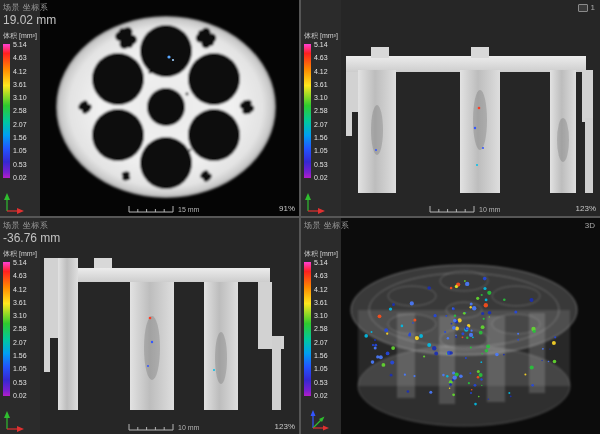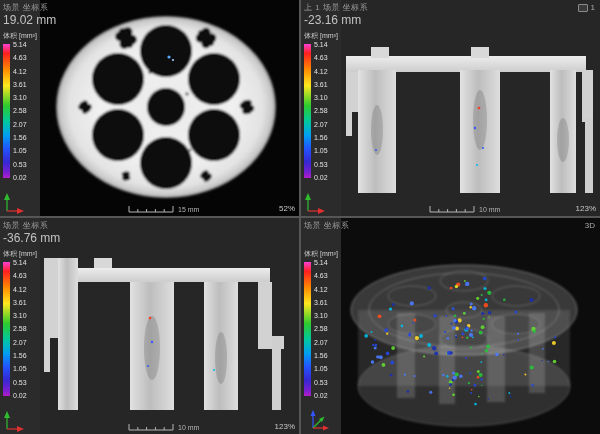--- a/index.html
+++ b/index.html
@@ -116,21 +116,21 @@
         <polygon points="5,3 2,10 8,10" fill="#2fbd2f"></polygon>
       <path d="M5,21 H16" stroke="#e03030" stroke-width="1.2"></path>
         <polygon points="22,21 15,18 15,24" fill="#e03030"></polygon>
     </svg>
     <div class="ruler">
       <svg width="46" height="10" viewBox="0 0 46 10">
         <path d="M1,9 H45 M1,9 V3 M45,9 V3 M9.8,9 V6 M18.6,9 V6 M27.4,9 V6 M36.2,9 V6" stroke="#b5b5b5" stroke-width="1" fill="none"></path>
       </svg>
       <span>15 mm</span>
     </div>
-    <div class="pct">52%</div>
+    <div class="pct">91%</div>
   </div>
 
   <div class="quad q-tr">
     <svg class="scene" viewBox="0 0 299 216">
       <defs>
         <linearGradient id="colGB" x1="0" y1="0" x2="1" y2="0">
           <stop offset="0%" stop-color="#e2e2e2"></stop>
             <stop offset="45%" stop-color="#bdbdbd"></stop>
           <stop offset="100%" stop-color="#dedede"></stop>
         </linearGradient>
@@ -159,24 +159,20 @@
         </g>
       </g>
       <g>
         <circle cx="178" cy="108" r="1.3" fill="#ff3b22"></circle>
           <circle cx="174" cy="128" r="1.2" fill="#3355ff"></circle>
         <circle cx="182" cy="148" r="1" fill="#3355ff"></circle>
           <circle cx="176" cy="165" r="1" fill="#00bfe8"></circle>
         <circle cx="75" cy="150" r="1" fill="#3355ff"></circle>
       </g>
     </svg>
-    <div class="hdr">
-      <div class="hdr-title">上 1 场景 坐标系</div>
-      <div class="hdr-pos">-23.16 mm</div>
-    </div>
     <div class="corner">
       <span class="cam-icon"></span>
       <span>1</span>
     </div>
     <div class="colorbar">
       <div class="cb-label">体积 [mm³]</div>
       <div class="cb-body">
         <div class="cb-bar" style="background: linear-gradient(rgb(255, 63, 212) 0%, rgb(255, 32, 32) 7%, rgb(255, 138, 0) 19%, rgb(255, 232, 30) 31%, rgb(46, 203, 46) 46%, rgb(0, 200, 160) 58%, rgb(0, 160, 240) 68%, rgb(34, 85, 255) 78%, rgb(53, 40, 210) 88%, rgb(122, 31, 208) 96%, rgb(178, 31, 200) 100%);"></div>
         <div class="cb-ticks">
             <span>5.14</span>

